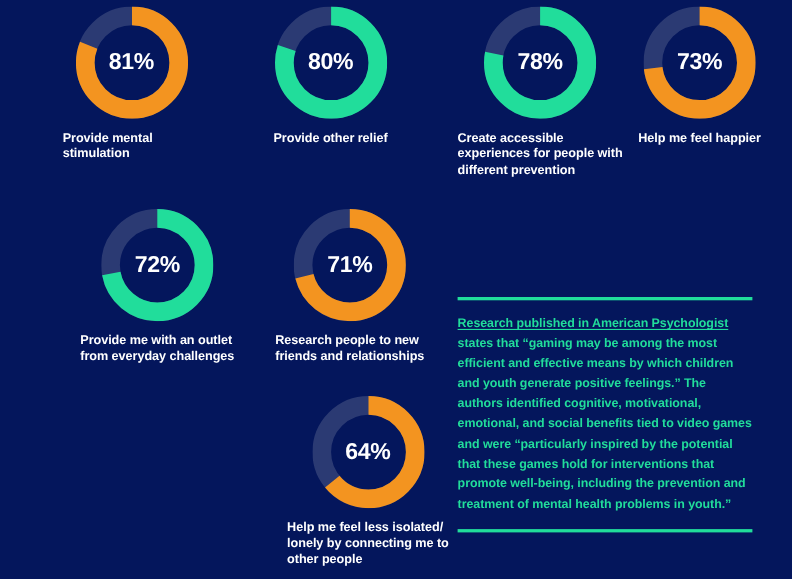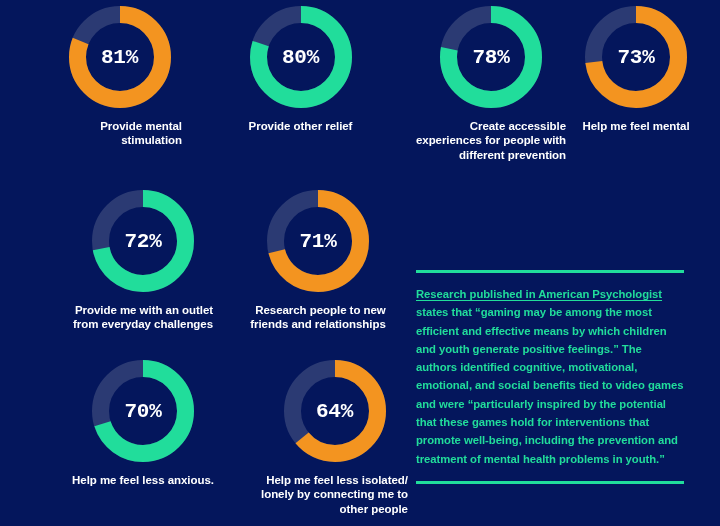--- a/index.html
+++ b/index.html
@@ -24,21 +24,20 @@
   .stat {
     position: absolute;
     display: flex;
     flex-direction: column;
     align-items: center;
   }
   .donut-wrap {
     position: relative;
     width: 102px;
     height: 102px;
-    font-family: Liberation Mono, monospace;
   }
   .donut-wrap svg {
     display: block;
     width: 102px;
     height: 102px;
     transform: rotate(-90deg);
   }
   .donut-value {
     position: absolute;
     left: 0;
@@ -52,21 +51,21 @@
     font-size: 21px;
     font-weight: bold;
     letter-spacing: -0.3px;
   }
   .stat-label {
     margin-top: 11px;
     color: #ffffff;
     font-size: 11.5px;
     font-weight: bold;
     line-height: 1.25;
-    text-align: right;
+    text-align: left;
     letter-spacing: -0.05px;
     white-space: pre-line;
   }
 
   
   .quote-block {
     position: absolute;
     left: 416px;
     top: 270px;
     width: 268px;
@@ -132,21 +131,21 @@
   </div>
 
   <div class="stat" style="left:572px; top:6px; width:128px;">
     <div class="donut-wrap">
       <svg viewBox="0 0 102 102">
         <circle cx="51" cy="51" r="42.5" fill="none" stroke="#2b3a73" stroke-width="17"></circle>
         <circle class="donut-arc" cx="51" cy="51" r="42.5" fill="none" stroke="#f39420" stroke-width="17" stroke-dasharray="194.93582415524665 72.09955139988577" stroke-dashoffset="0"></circle>
       </svg>
       <div class="donut-value">73%</div>
     </div>
-    <div class="stat-label">Help me feel mental</div>
+    <div class="stat-label">Help me feel happier</div>
   </div>
 
   <div class="stat" style="left:63px; top:190px; width:160px;">
     <div class="donut-wrap">
       <svg viewBox="0 0 102 102">
         <circle cx="51" cy="51" r="42.5" fill="none" stroke="#2b3a73" stroke-width="17"></circle>
         <circle class="donut-arc" cx="51" cy="51" r="42.5" fill="none" stroke="#21dd9b" stroke-width="17" stroke-dasharray="192.26547039969535 74.76990515543707" stroke-dashoffset="0"></circle>
       </svg>
       <div class="donut-value">72%</div>
     </div>
@@ -159,30 +158,20 @@
       <svg viewBox="0 0 102 102">
         <circle cx="51" cy="51" r="42.5" fill="none" stroke="#2b3a73" stroke-width="17"></circle>
         <circle class="donut-arc" cx="51" cy="51" r="42.5" fill="none" stroke="#f39420" stroke-width="17" stroke-dasharray="189.595116644144 77.4402589109884" stroke-dashoffset="0"></circle>
       </svg>
       <div class="donut-value">71%</div>
     </div>
     <div class="stat-label">Research people to new
 friends and relationships</div>
   </div>
 
-  <div class="stat" style="left:63px; top:360px; width:160px;">
-    <div class="donut-wrap">
-      <svg viewBox="0 0 102 102">
-        <circle cx="51" cy="51" r="42.5" fill="none" stroke="#2b3a73" stroke-width="17"></circle>
-        <circle class="donut-arc" cx="51" cy="51" r="42.5" fill="none" stroke="#21dd9b" stroke-width="17" stroke-dasharray="186.92476288859268 80.11061266653974" stroke-dashoffset="0"></circle>
-      </svg>
-      <div class="donut-value">70%</div>
-    </div>
-    <div class="stat-label">Help me feel less anxious.</div>
-  </div>
 
   <div class="stat" style="left:252px; top:360px; width:165px;">
     <div class="donut-wrap">
       <svg viewBox="0 0 102 102">
         <circle cx="51" cy="51" r="42.5" fill="none" stroke="#2b3a73" stroke-width="17"></circle>
         <circle class="donut-arc" cx="51" cy="51" r="42.5" fill="none" stroke="#f39420" stroke-width="17" stroke-dasharray="170.90264035528475 96.13273519984767" stroke-dashoffset="0"></circle>
       </svg>
       <div class="donut-value">64%</div>
     </div>
     <div class="stat-label">Help me feel less isolated/

